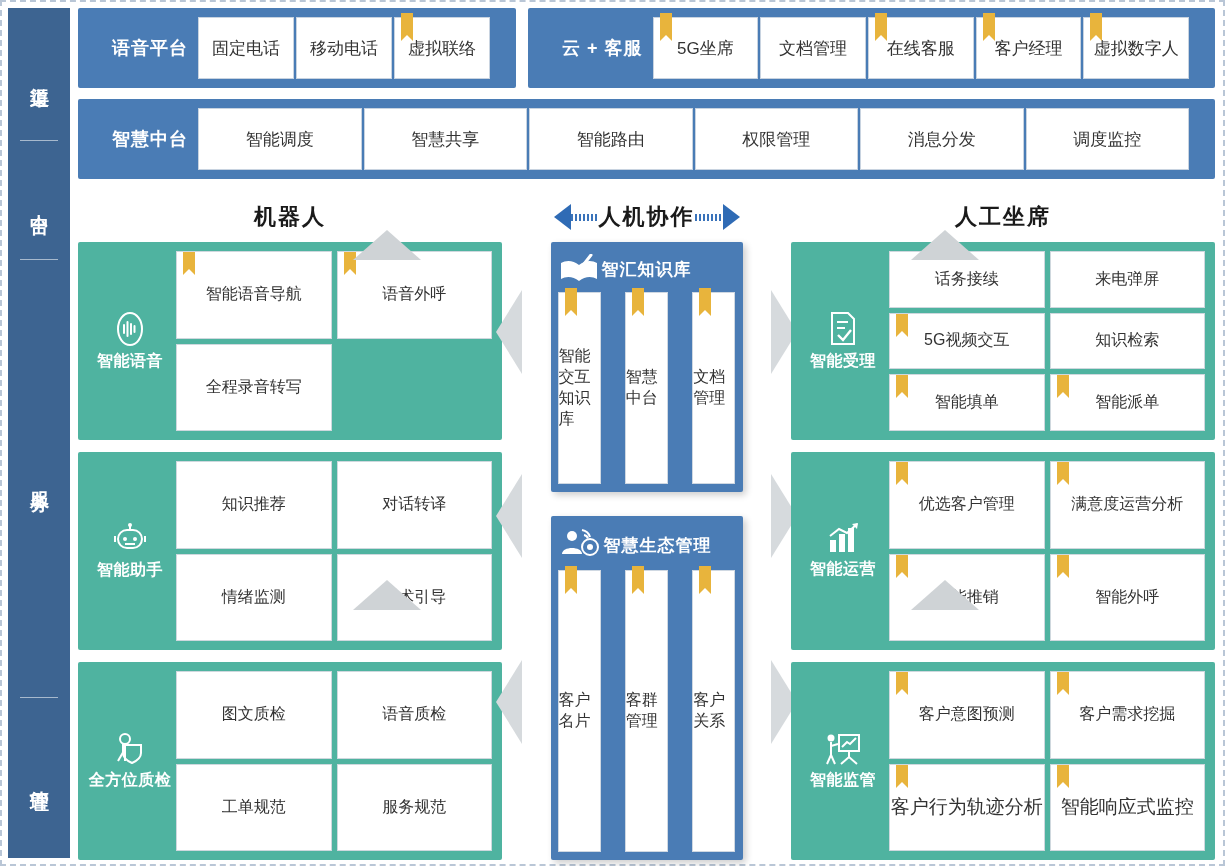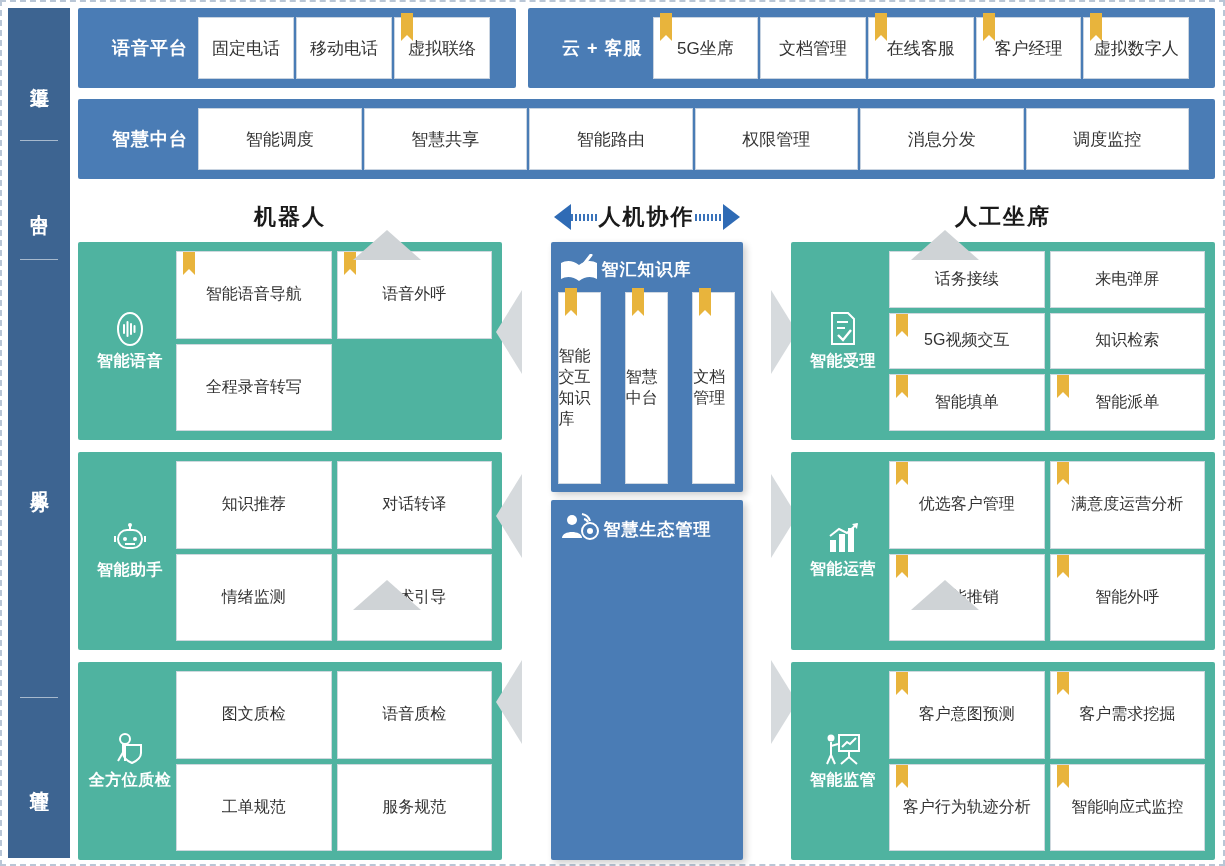--- a/index.html
+++ b/index.html
@@ -134,21 +134,21 @@
     flex:1 1 auto; display:grid; gap:5px; height:100%;border-radius:26px;
   }
   .g2x2{ grid-template-columns:1fr 1fr; grid-template-rows:1fr 1fr; }
   .g3x2{ grid-template-columns:1fr 1fr; grid-template-rows:1fr 1fr 1fr; }
   .tile{
     background:#fff; border:1px solid #cfd8de;
     display:flex; align-items:center; justify-content:center;
     font-size:16px; color:#333; position:relative;
     white-space:nowrap; overflow:hidden;
   }
-  .tile.sm{ font-size:16px; }
+  .tile.sm{ font-size:19px; }
 
   
   .bpanel{
     background:#4a7cb5; border-radius:2px;
     width:192px; padding:7px 7px 8px 7px;
     display:flex; flex-direction:column;
     box-shadow:3px 3px 7px rgba(0,0,0,.20);
   }
   .bp-head{
     display:flex; flex-direction:row; align-items:center;
@@ -156,21 +156,21 @@
   }
   .bp-name{ font-size:17px; font-weight:bold; letter-spacing:1px; }
   .bp-items{ display:flex; flex-direction:row; gap:24px; flex:1 1 auto; }
   .bitem{
     background:#fff; border:1px solid #cfd8e2;
     flex:1 1 0; min-height:42px;
     display:flex; align-items:center; justify-content:center;
     font-size:16px; color:#333; position:relative;
   }
   .mid-top{ flex:0 0 250px; }
-  .mid-bot{ flex:1 1 auto; }
+  .mid-bot{ flex:1 1 auto;margin-top:16px; }
 
   
   .chev{ position:absolute; width:0;height:0; }
   .chev-left{
     border-top:42px solid transparent;border-bottom:42px solid transparent;
     border-right:26px solid #d6dadd;
   }
   .chev-right{
     border-top:42px solid transparent;border-bottom:42px solid transparent;
     border-left:26px solid #d6dadd;
@@ -433,20 +433,34 @@
                   <circle cx="14" cy="8" r="5" fill="#fff"></circle>
                   <path d="M4 26 C4 18 24 18 24 26 Z" fill="#fff"></path>
                   <path d="M24 2 a10 10 0 0 1 8 7" stroke="#fff" stroke-width="2" fill="none"></path>
                   <path d="M26 7 a5 5 0 0 1 4 3.5" stroke="#fff" stroke-width="2" fill="none"></path>
                   <circle cx="32" cy="19" r="8" fill="none" stroke="#fff" stroke-width="2"></circle>
                   <circle cx="32" cy="19" r="3" fill="#fff"></circle>
                 </svg>
             </span>
             <span class="bp-name">智慧生态管理</span>
           </div>
+          <div class="bp-items">
+            <div class="bitem">
+              <span class="bm"></span>
+              <span>客户名片</span>
+              </div>
+            <div class="bitem">
+              <span class="bm"></span>
+              <span>客群管理</span>
+              </div>
+            <div class="bitem">
+              <span class="bm"></span>
+              <span>客户关系</span>
+              </div>
+          </div>
         </div>
       </div>
 
       <div class="col-right">
 
         <div class="gpanel">
           <div class="gp-side">
             <span class="gp-icon">
               <svg width="34" height="38" viewBox="0 0 34 38">
                   <path d="M6 3 L22 3 L28 9 L28 34 L6 34 Z" fill="none" stroke="#fff" stroke-width="2"></path>

